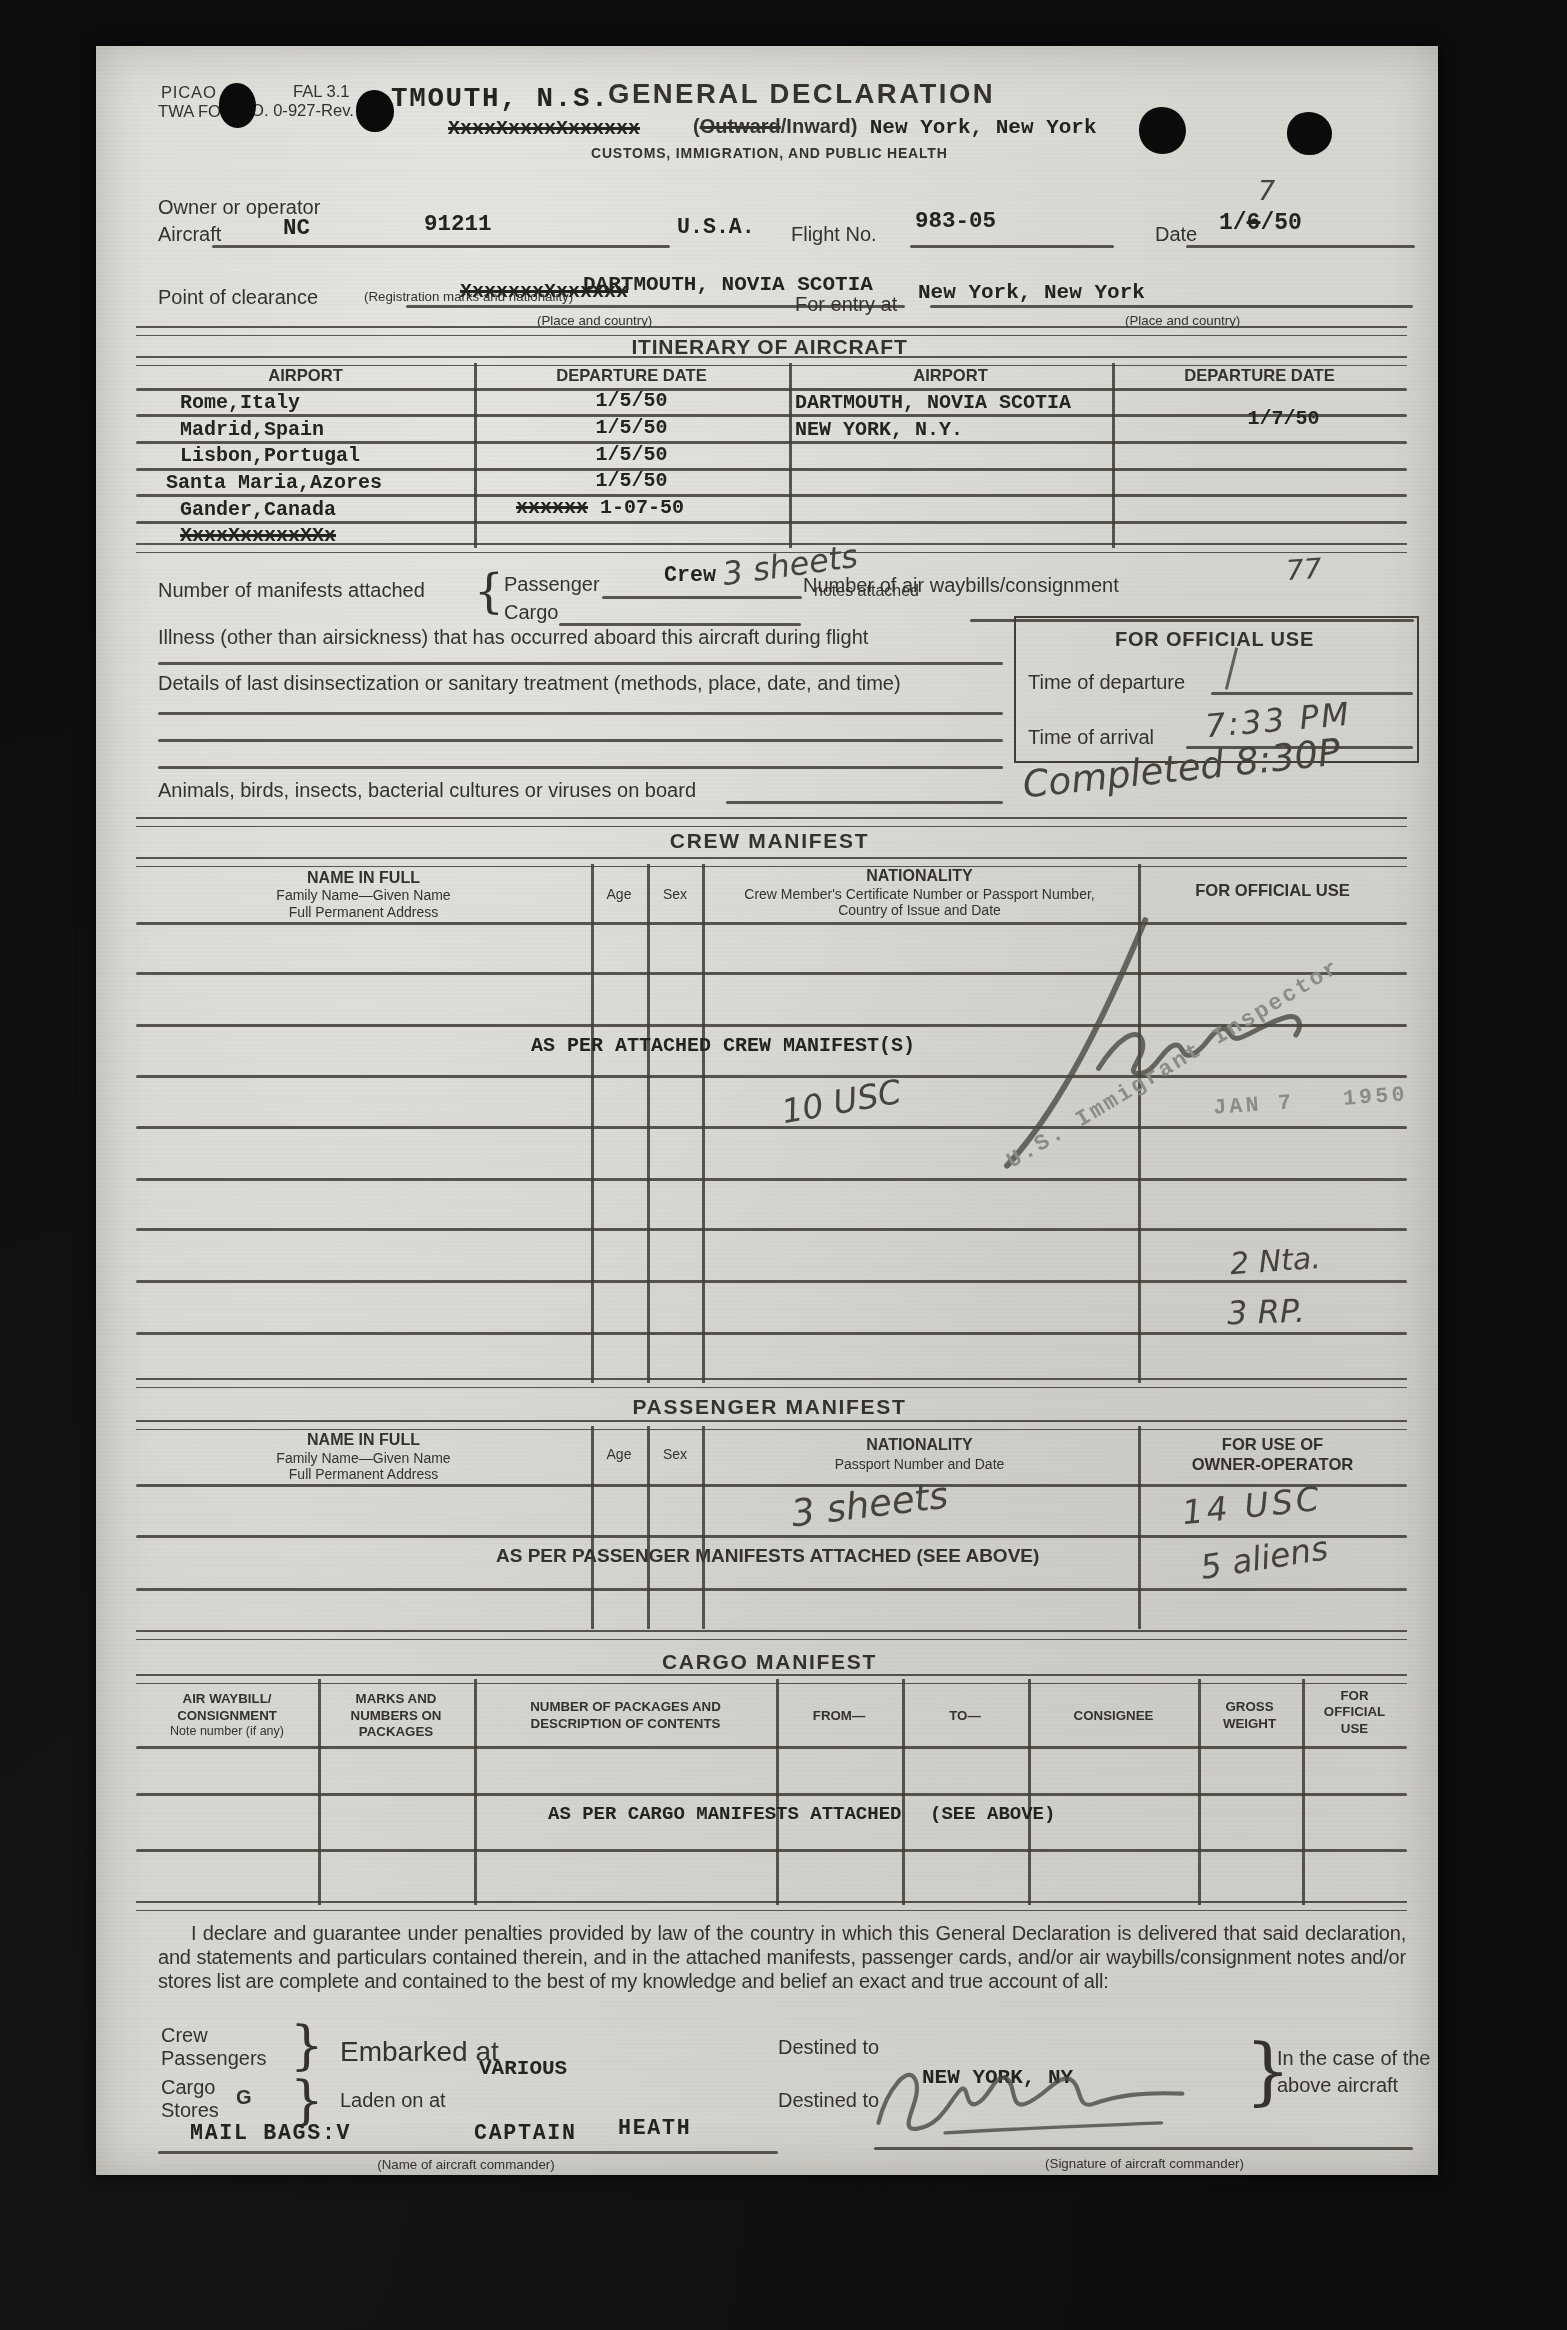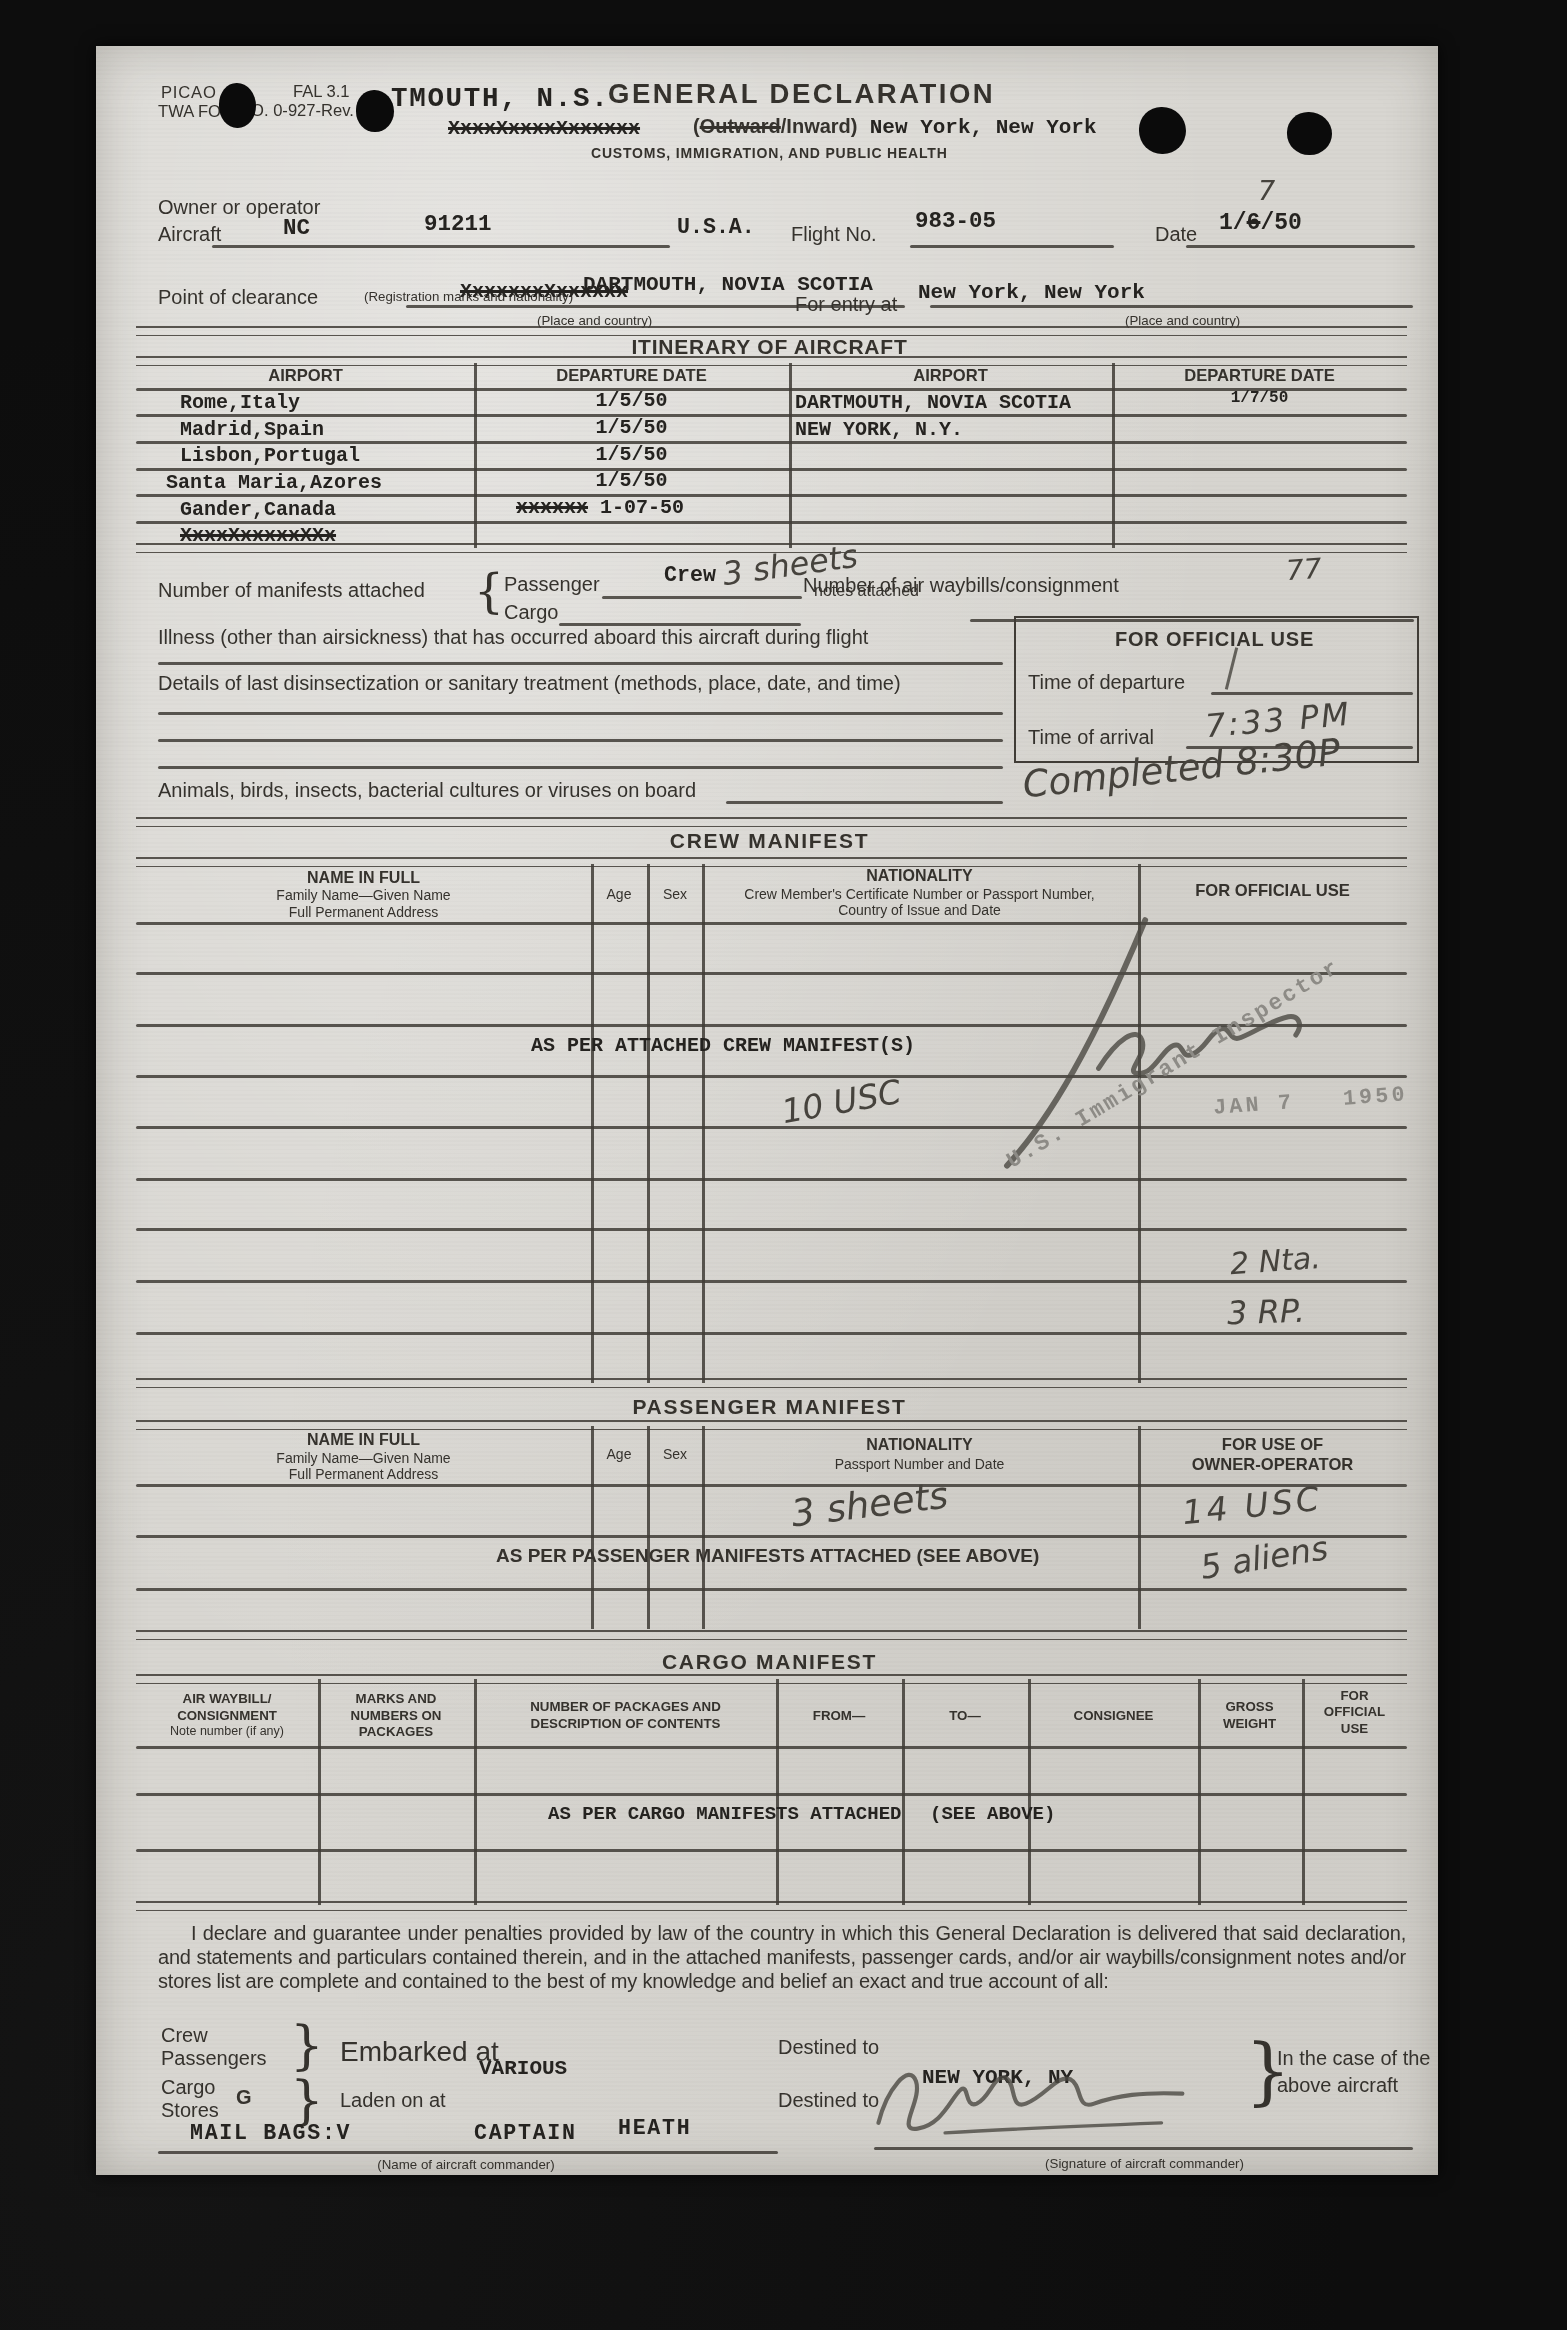--- a/index.html
+++ b/index.html
@@ -108,21 +108,21 @@
   <div class="el typed ctr" style="left:474px;top:443px;width:315px;font-size:20px;">1/5/50</div>
   <div class="el typed" style="left:166px;top:471px;font-size:20px;">Santa Maria,Azores</div>
   <div class="el typed ctr" style="left:474px;top:469px;width:315px;font-size:20px;">1/5/50</div>
   <div class="el typed" style="left:180px;top:498px;font-size:20px;">Gander,Canada</div>
   <div class="el typed" style="left:516px;top:496px;font-size:20px;">
     <span class="struck">xxxxxx</span>
     <span>1-07-50</span>
   </div>
   <div class="el typed struck" style="left:180px;top:524px;font-size:20px;">XxxxXxxxxxXXx</div>
   <div class="el typed" style="left:795px;top:391px;font-size:20px;">DARTMOUTH, NOVIA SCOTIA</div>
-  <div class="el typed ctr" style="left:1112px;top:389px;width:295px;font-size:16px;">1/7/50</div>
+  <div class="el typed ctr" style="left:1112px;top:407px;width:295px;font-size:20px;padding-left:24px;">1/7/50</div>
   <div class="el typed" style="left:795px;top:418px;font-size:20px;">NEW YORK, N.Y.</div>
 
   <div class="el printed" style="left:158px;top:579px;font-size:20px;">Number of manifests attached</div>
   <div class="el brace" style="left:474px;top:563px;font-size:47px;">{</div>
   <div class="el printed" style="left:504px;top:573px;font-size:20px;">Passenger</div>
   <div class="rule" style="left:602px;top:596px;width:200px;"></div>
   <div class="el printed" style="left:504px;top:601px;font-size:20px;">Cargo</div>
   <div class="rule" style="left:559px;top:623px;width:242px;"></div>
   <div class="el typed" style="left:664px;top:563px;font-size:21.6px;">Crew</div>
   <div class="el hand" style="left:722px;top:546px;font-size:32px;transform:rotate(-8deg);">3 sheets</div>

